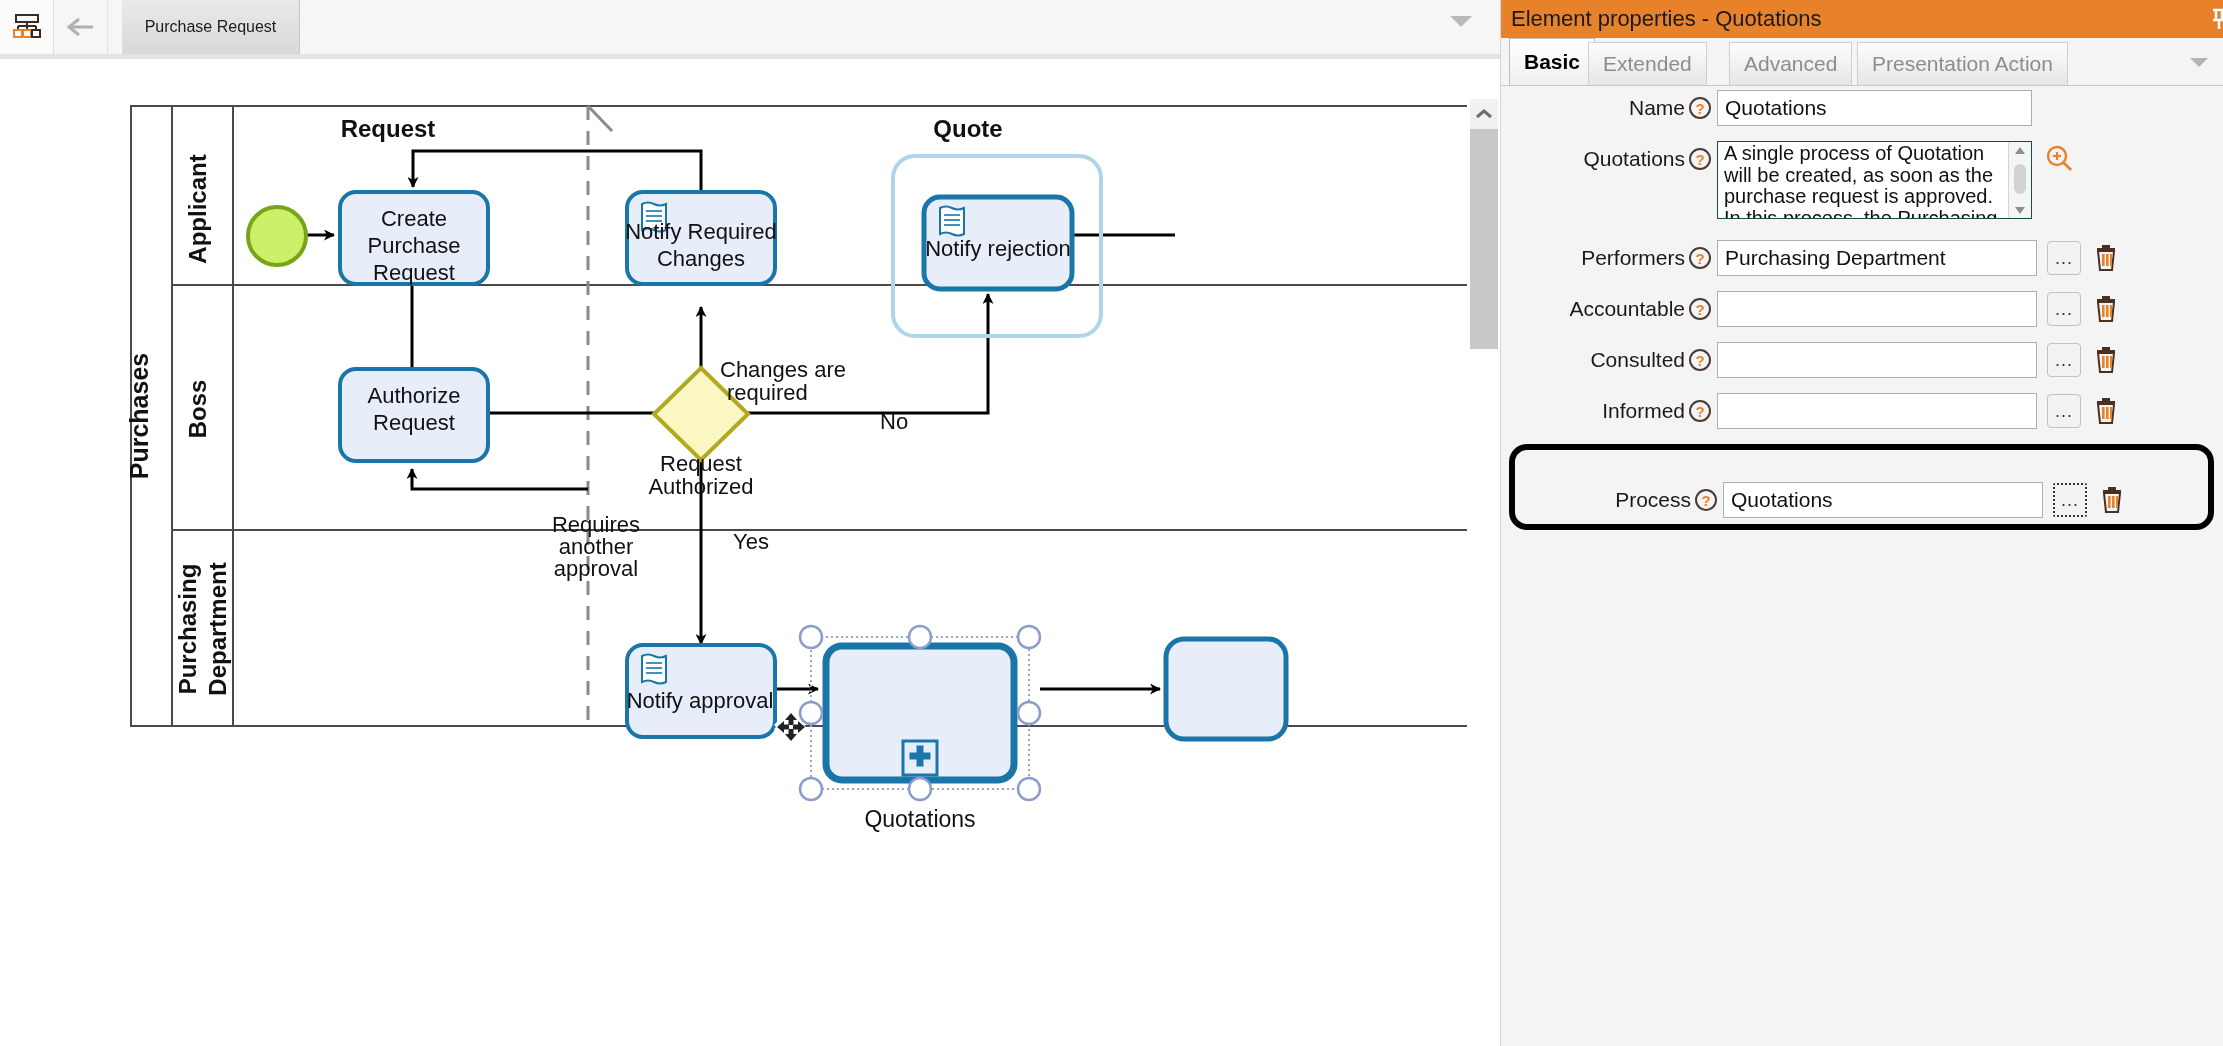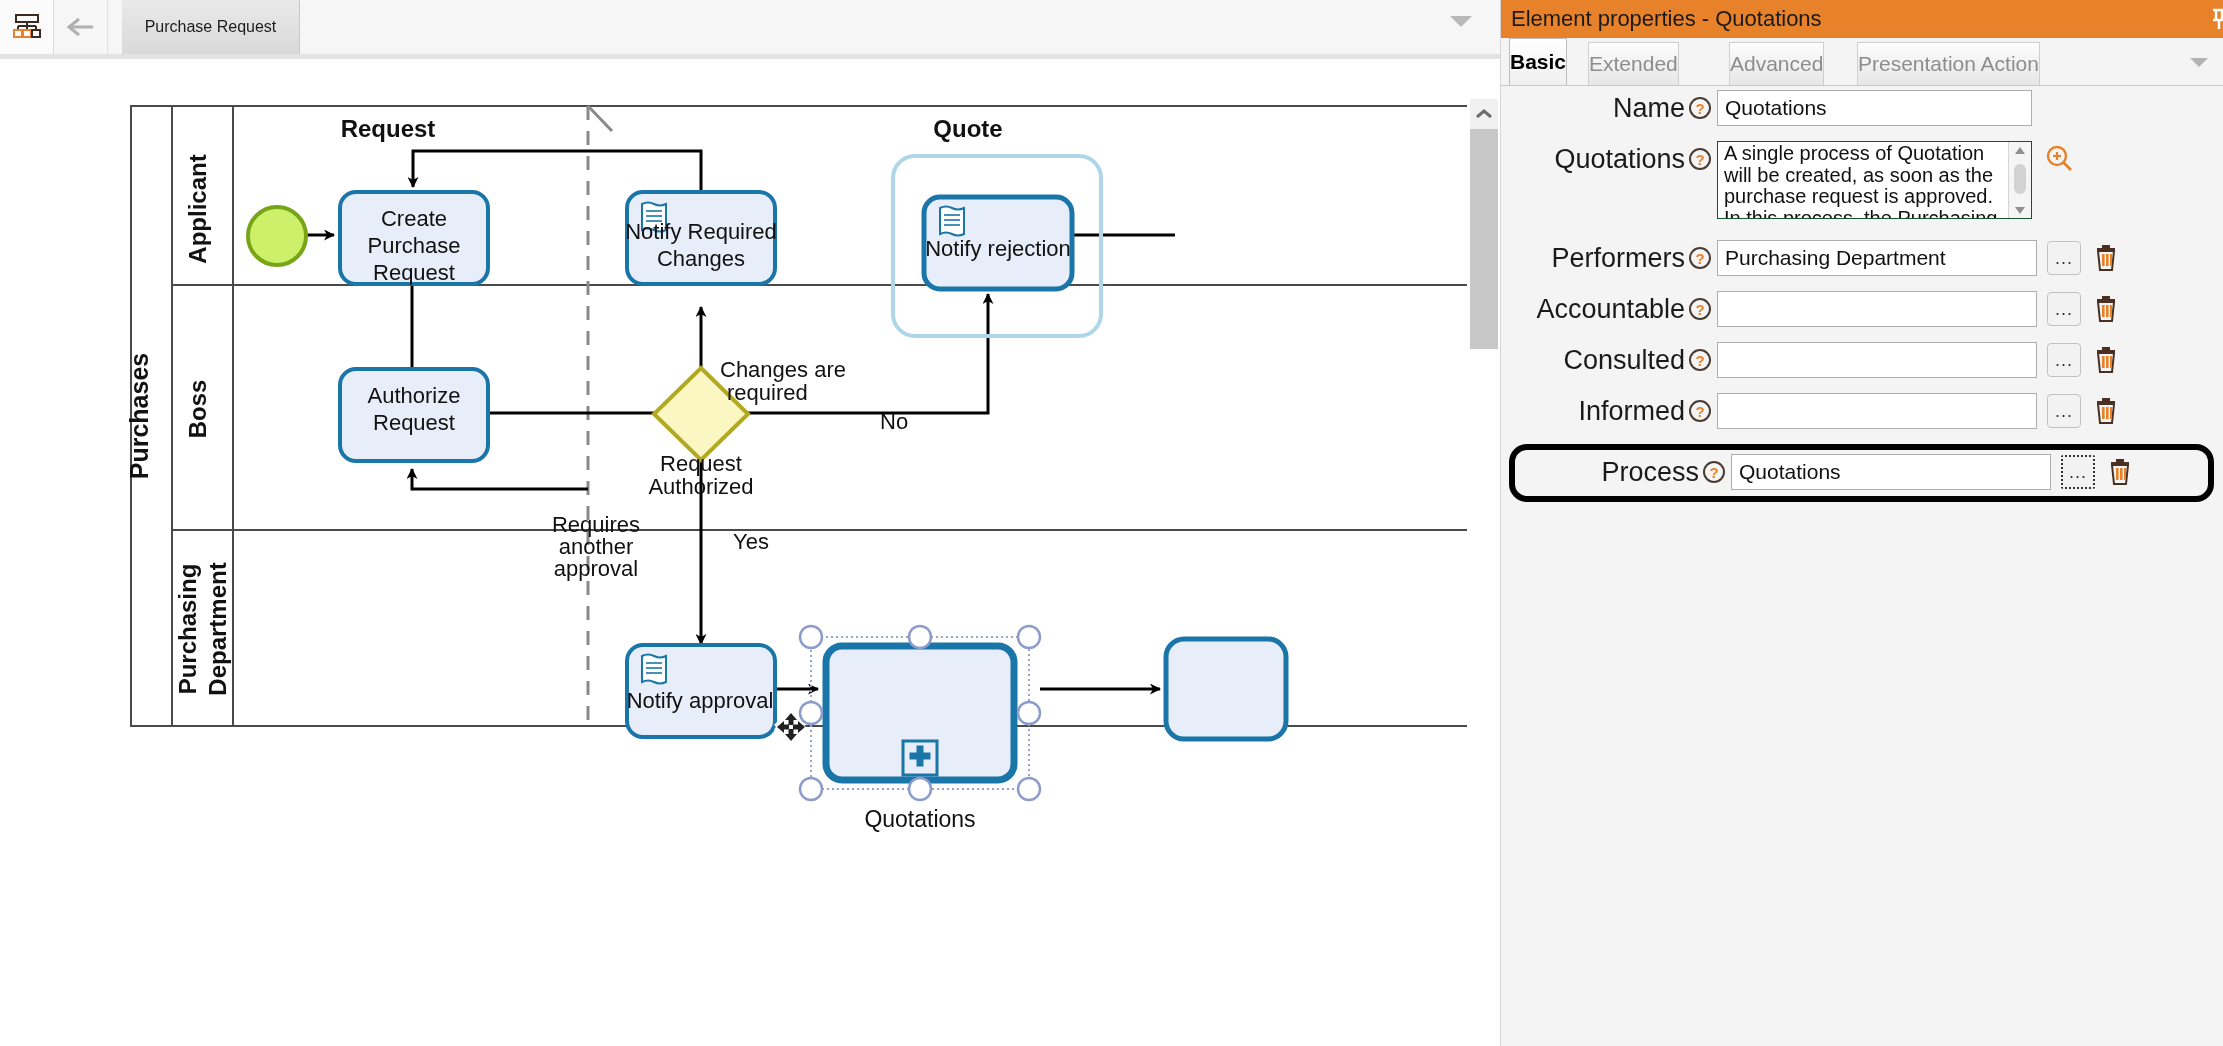--- a/index.html
+++ b/index.html
@@ -114,21 +114,21 @@
     position: absolute; left: 0; top: 38px;
     width: 723px; height: 47px;
     background: #f4f4f4;
     border-bottom: 1px solid #c9c9c9;
   }
   .ptab {
     position: absolute; top: 4px;
     height: 43px;
     box-sizing: border-box;
     display: flex; align-items: center; justify-content: center;
-    padding: 0 0;
+    padding: 0 14px;
     font-size: 21px;
     border: 1px solid #cfcfcf;
     border-bottom: none;
     background: linear-gradient(#fdfdfd, #e6e6e6);
     color: #8d8d8d;
   }
   .ptab.active {
     background: linear-gradient(#ffffff, #efefef);
     color: #000000;
     font-weight: bold;
@@ -149,21 +149,21 @@
     position: relative;
     display: flex; align-items: flex-start;
     height: 38px;
     margin-bottom: 13px;
     padding-left: 14px;
     box-sizing: border-box;
   }
   .flabel {
     width: 170px;
     text-align: right;
-    font-size: 27px;
+    font-size: 21px;
     color: #1a1a1a;
     line-height: 36px;
     padding-right: 2px;
     white-space: nowrap;
     flex: none;
   }
   .qmark {
     width: 22px; height: 22px; flex: none;
     border: 2px solid #4a3a34;
     border-radius: 50%;
@@ -256,21 +256,21 @@
   #row-process-wrap {
     position: relative;
     margin-left: 8px;
     margin-right: 10px;
     border: 6px solid #000000;
     border-radius: 18px;
     background: #f4f4f4;
     box-sizing: border-box;
     padding: 4px 0 4px 0;
   }
-  #row-process-wrap .frow { margin-bottom: 0; padding-left: 14px; }
+  #row-process-wrap .frow { margin-bottom: 0; padding-left: 6px; margin-top: 28px; }
   #row-process-wrap .flabel { width: 170px; }
 </style>
 </head>
 <body>
 
 <div id="app">
 
   <div id="editor">
 
     <div id="tabstrip">

